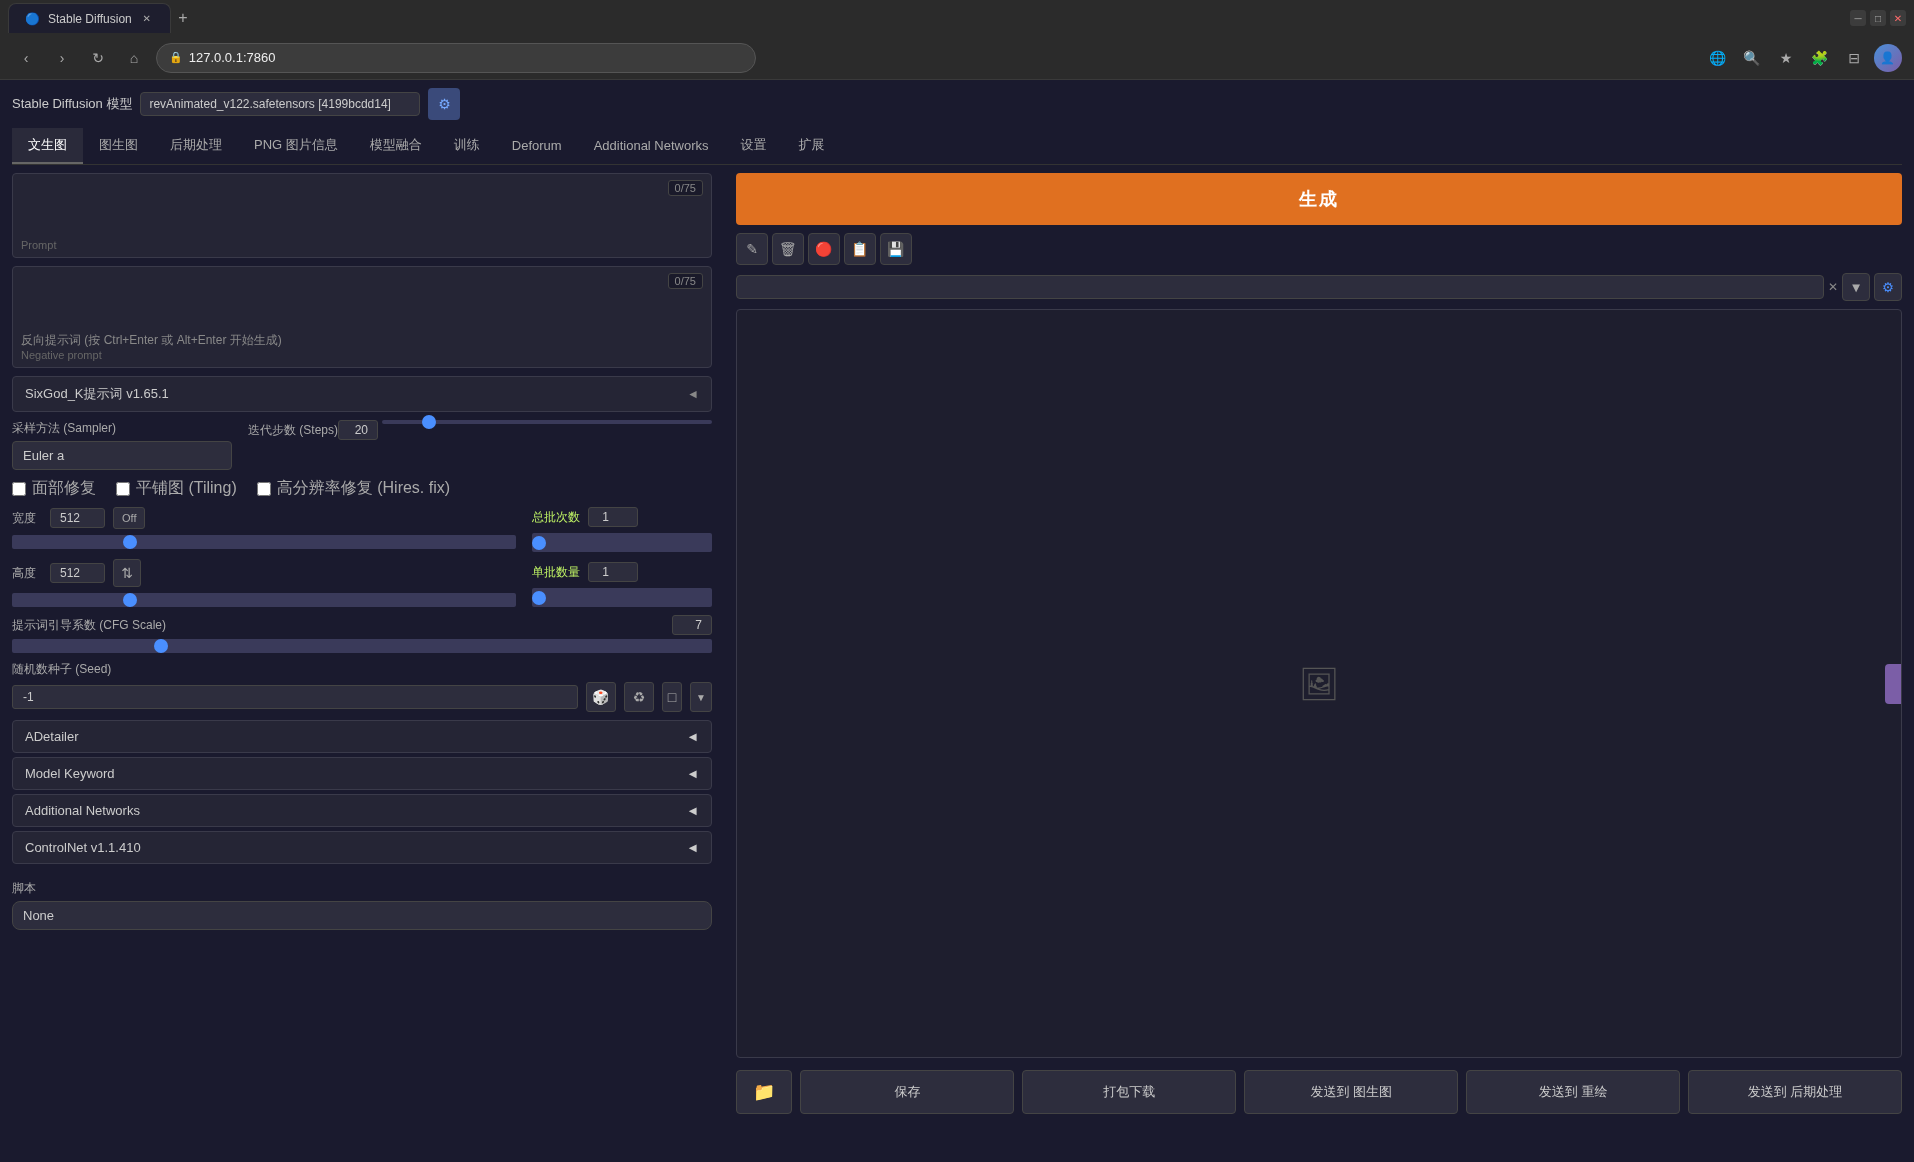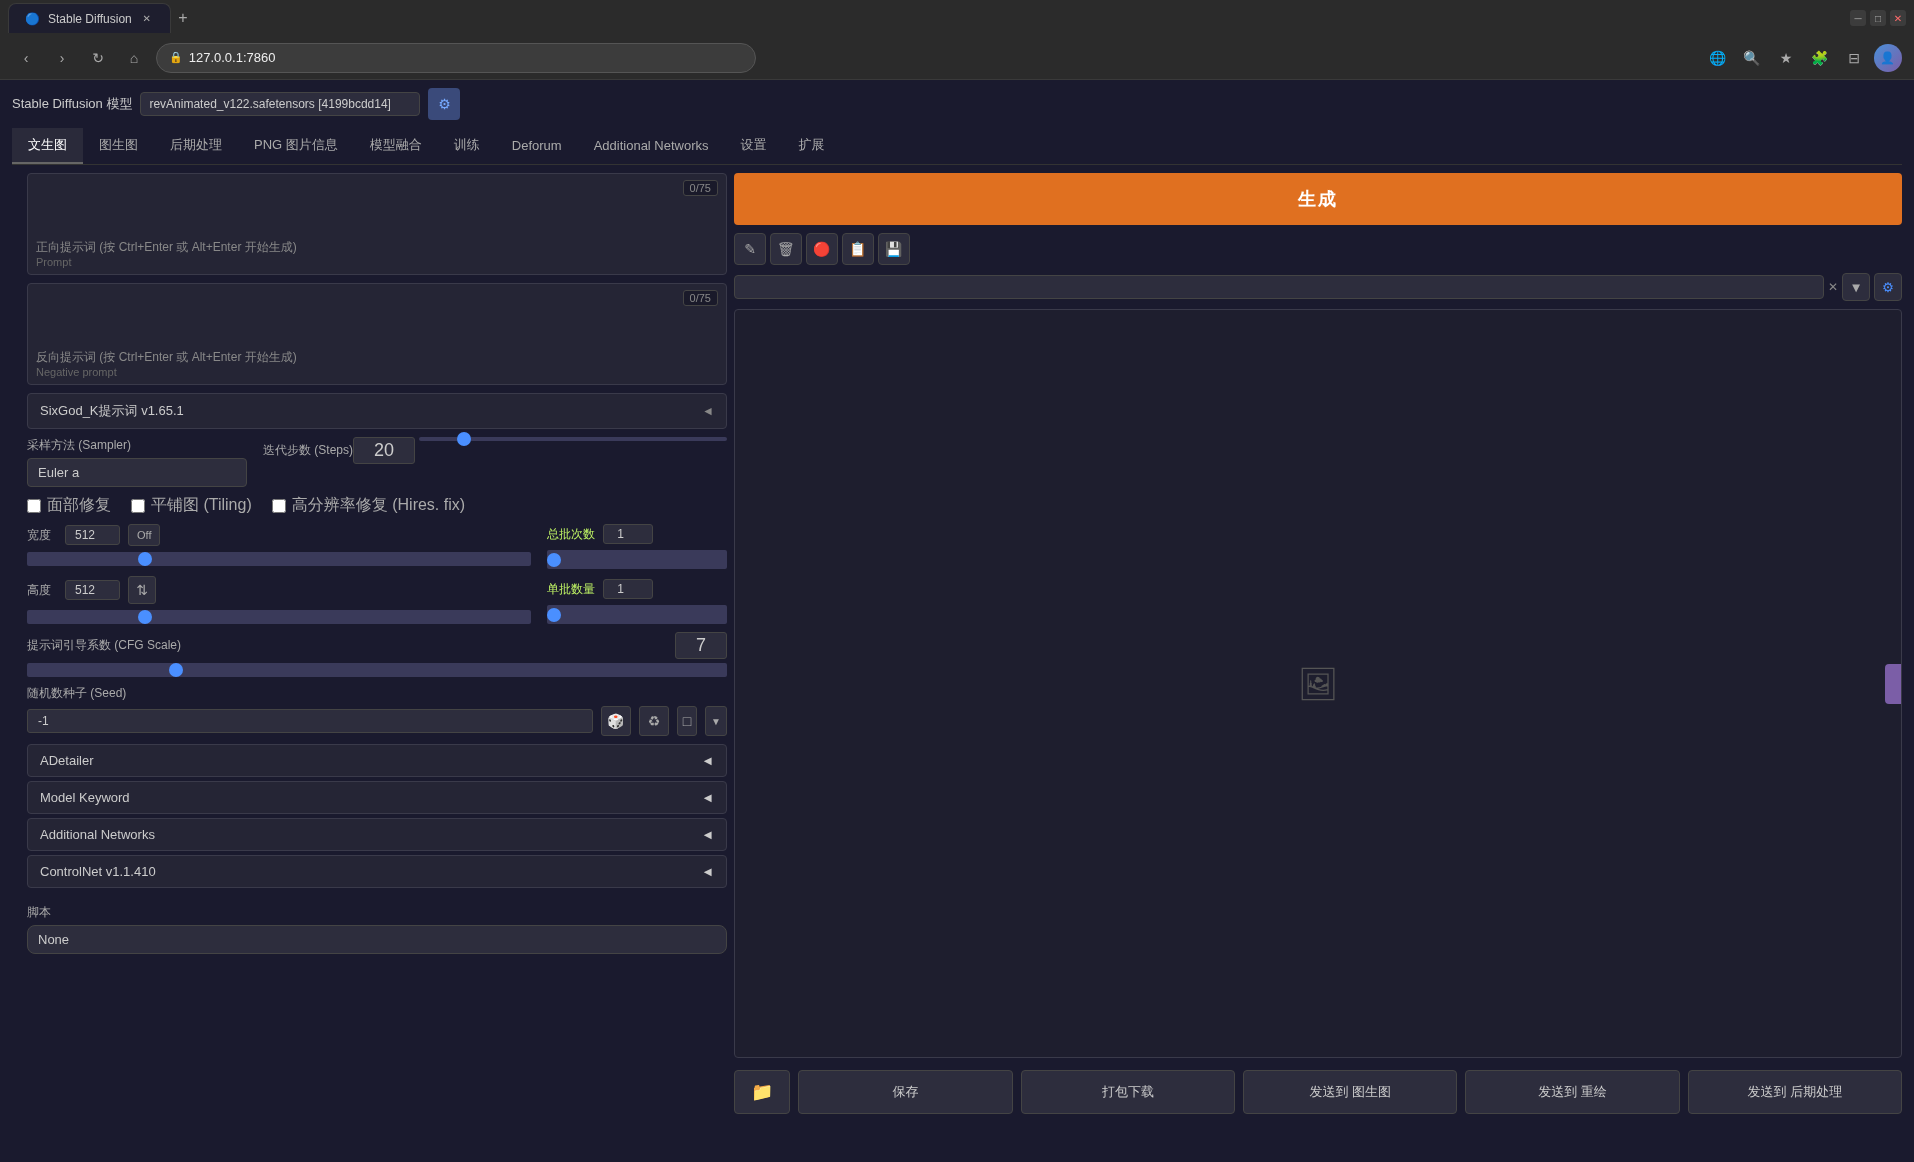--- a/index.html
+++ b/index.html
@@ -180,23 +180,22 @@
     }
     .main-tab.active {
       color: #fff;
       border-bottom: 2px solid #666;
       background: #2a2a3a;
     }
 
     
     .content-area {
       display: flex;
-      gap: 7px;
-      flex: 1;
-      margin-left: 15px;
+      gap: 24px;
+      flex: 1;
     }
     .left-panel {
       flex: 0 0 700px;
       display: flex;
       flex-direction: column;
       gap: 8px;
     }
     .right-panel {
       flex: 1;
       display: flex;
@@ -283,23 +282,23 @@
     .steps-group {
       flex: 1;
       display: flex;
       flex-direction: row;
       gap: 4px;
     }
     .slider-value {
       background: #2d2d3d;
       border: 1px solid #444;
       border-radius: 3px;
-      padding: 2px 20px;
-      color: #ccc;
-      font-size: 18px;
+      padding: 2px 9px;
+      color: #ccc;
+      font-size: 12px;
       min-width: 40px;
       text-align: right;
     }
     input[type="range"] {
       -webkit-appearance: none;
       flex: 1;
       height: 4px;
       border-radius: 2px;
       background: #3a3a5a;
       outline: none;
@@ -671,21 +670,20 @@
     </div>
 
     <div class="content-area">
 
       <div class="left-panel">
 
         <div class="prompt-box">
           <textarea class="prompt-textarea" rows="3" style=""></textarea>
           <span class="prompt-counter">0/75</span>
           <div class="prompt-hint">
-            <div style="color:#888; font-size:12px;">正向提示词 (按 Ctrl+Enter 或 Alt+Enter 开始生成)</div>
             <div style="color:#666; font-size:11px;">Prompt</div>
           </div>
         </div>
 
         <div class="prompt-box">
           <textarea class="prompt-textarea" rows="3" style=""></textarea>
           <span class="prompt-counter">0/75</span>
           <div class="prompt-hint">
             <div style="color:#888; font-size:12px;">反向提示词 (按 Ctrl+Enter 或 Alt+Enter 开始生成)</div>
             <div style="color:#666; font-size:11px;">Negative prompt</div>

